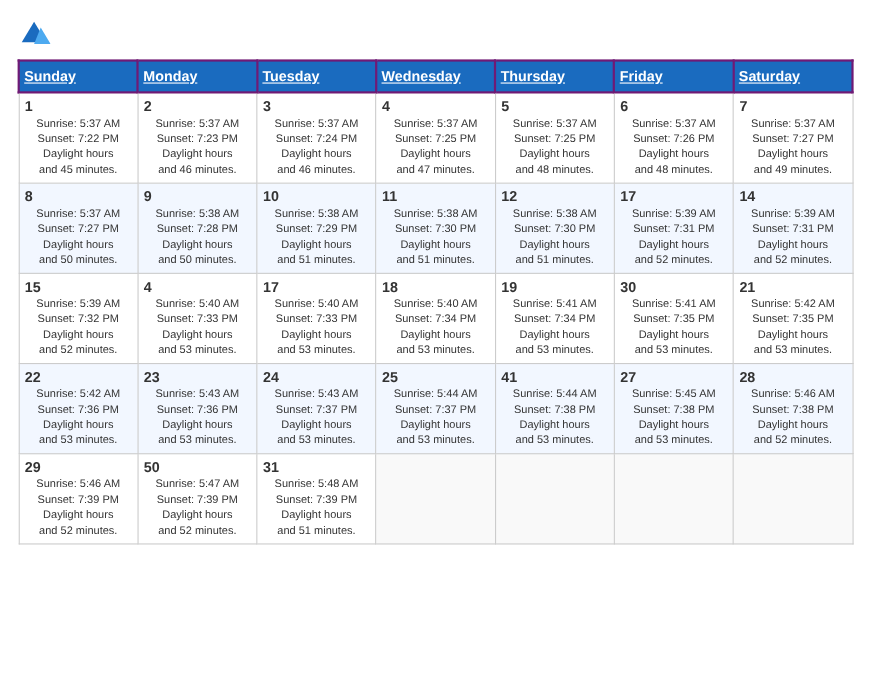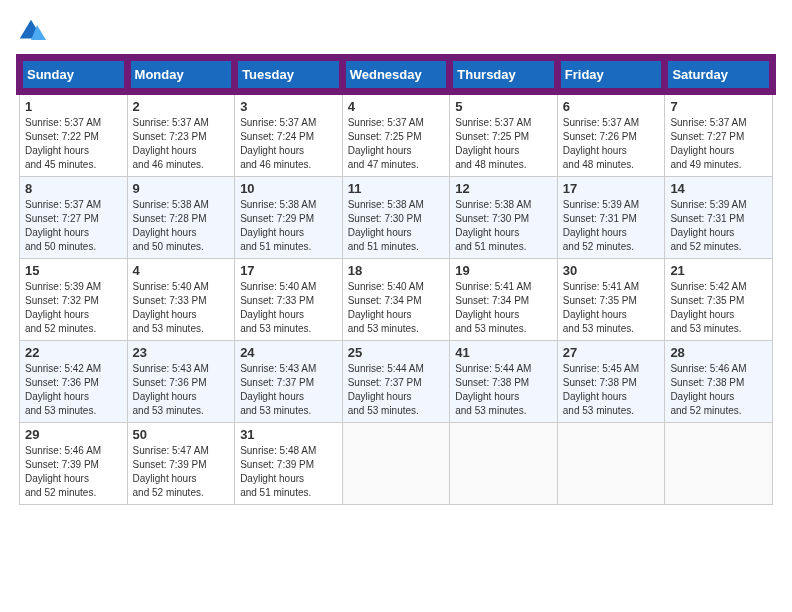--- a/index.html
+++ b/index.html
@@ -52,21 +52,22 @@
       border-collapse: collapse;
       border: 1px solid #ccc;
     }
     .calendar th {
       background: #1a6bbf;
       color: #fff;
       font-size: 13px;
       font-weight: bold;
       padding: 6px 4px;
       text-align: left;
-      border: 7px solid #701a75;
+      border: 2px solid #701a75;
+      text-decoration: underline;
     }
     .calendar td {
       width: 14.28%;
       vertical-align: top;
       padding: 4px 5px;
       border: 1px solid #ccc;
       font-size: 10.5px;
       color: #333;
       background: #fff;
     }
@@ -76,20 +77,21 @@
     .day-number {
       font-size: 13px;
       font-weight: bold;
       display: block;
       margin-bottom: 2px;
     }
     .day-info {
       font-size: 10px;
       line-height: 1.4;
       color: #333;
+      text-align: center;
     }
     .empty-cell {
       background: #f9f9f9 !important;
     }
   </style>
 </head>
 <body>
 
 <div class="header">
   <div class="logo">

